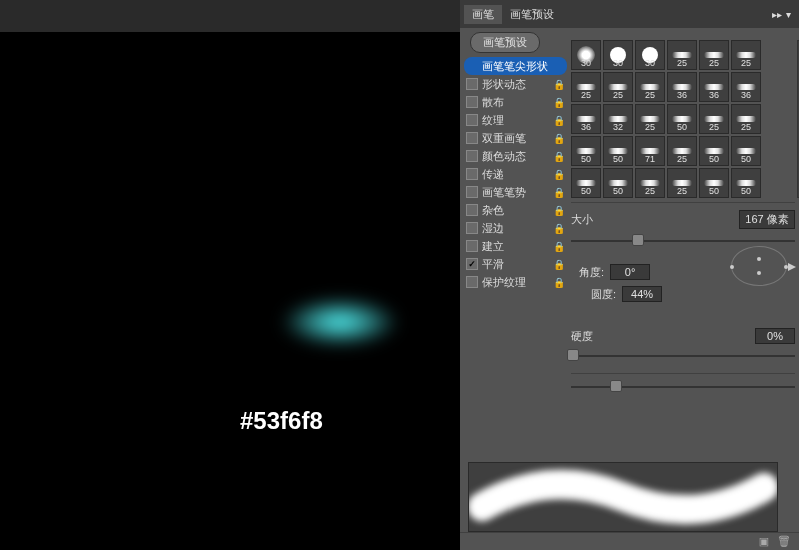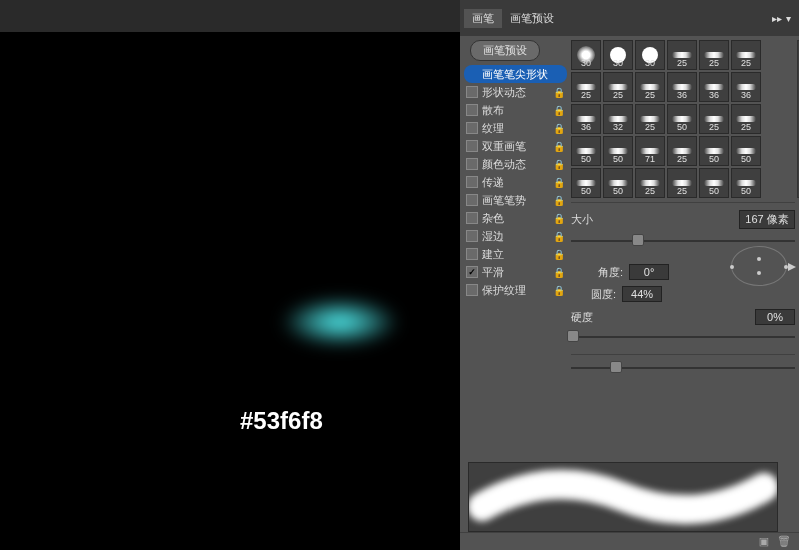--- a/index.html
+++ b/index.html
@@ -2,35 +2,35 @@
 <html><head>
 <meta charset="utf-8">
 <style>
 * { margin: 0; padding: 0; box-sizing: border-box; }
 body { width: 799px; height: 550px; background: #000; font-family: "Microsoft YaHei", sans-serif; overflow: hidden; }
 .canvas-area { position: absolute; left: 0; top: 32px; width: 460px; height: 518px; background: #000; }
 .blob { position: absolute; left: 280px; top: 265px; width: 120px; height: 50px; background: radial-gradient(ellipse, #53f6f8 0%, rgba(83,246,248,0.6) 30%, transparent 70%); border-radius: 50%; filter: blur(8px); }
 .hex-label { position: absolute; left: 240px; top: 375px; color: #fff; font-size: 24px; font-weight: bold; }
 .top-bar { position: absolute; left: 0; top: 0; width: 460px; height: 32px; background: #2a2a2a; }
 .panel { position: absolute; right: 0; top: 0; width: 339px; height: 550px; background: #535353; color: #dcdcdc; font-size: 11px; }
-.panel-tabs { height: 36px; background: #3a3a3a; display: flex; align-items: center; padding: 0 4px; }
+.panel-tabs { height: 28px; background: #3a3a3a; display: flex; align-items: center; padding: 0 4px; }
 .tab { padding: 2px 8px; cursor: pointer; font-size: 11px; }
 .tab.active { background: #535353; }
 .tab-icons { margin-left: auto; display: flex; gap: 4px; padding-right: 4px; }
 .collapse-icon { font-size: 10px; cursor: pointer; }
 .panel-body { display: flex; height: 430px; }
 .options-col { width: 107px; padding: 4px 0 0 4px; }
 .preset-btn { background: #6a6a6a; border: 1px solid #333; border-radius: 10px; padding: 2px 12px; color: #e0e0e0; font-size: 11px; cursor: pointer; margin-bottom: 4px; margin-left: 6px; }
 .opt-row { display: flex; align-items: center; height: 18px; padding: 0 2px; cursor: pointer; }
 .opt-row.selected { background: #1a5fb4; color: #fff; border-radius: 8px; }
 .opt-check { width: 12px; height: 12px; border: 1px solid #888; background: #6a6a6a; margin-right: 4px; display: flex; align-items: center; justify-content: center; font-size: 9px; }
 .opt-check.checked::after { content: "✓"; color: #000; font-weight: bold; }
 .opt-label { flex: 1; }
 .opt-lock { width: 12px; font-size: 10px; color: #aaa; text-align: center; }
-.right-col { flex: 1; padding: 4px 4px 0 4px; display: flex; flex-direction: column; }
+.right-col { flex: 1; padding: 12px 4px 0 4px; display: flex; flex-direction: column; }
 .brush-grid { display: grid; grid-template-columns: repeat(6, 30px); gap: 2px; height: 158px; align-content: start; position: relative; }
 .brush-scrollbar { position: absolute; right: -14px; top: 0; width: 12px; height: 158px; background: #3f3f3f; border: 1px solid #333; }
 .brush-cell { width: 30px; height: 30px; background: #3f3f3f; border: 1px solid #2a2a2a; display: flex; align-items: center; justify-content: center; position: relative; cursor: pointer; }
 .brush-cell .tip { width: 20px; height: 12px; }
 .brush-cell.soft .tip { width: 18px; height: 18px; border-radius: 50%; background: radial-gradient(circle,#fff 30%,transparent 80%); }
 .brush-cell.hard .tip { width: 16px; height: 16px; border-radius: 50%; background: #fff; }
 .brush-cell.flat .tip { width: 20px; height: 6px; background: linear-gradient(90deg,transparent,#ddd 30%,#fff 50%,#ddd 70%,transparent); border-radius: 3px; }
 .brush-lbl { position: absolute; bottom: 1px; font-size: 9px; color: #e0e0e0; }
 .sep { height: 1px; background: #404040; margin: 4px 0; }
 .ctrl-row { display: flex; align-items: center; margin: 3px 0; gap: 6px; }
@@ -275,30 +275,30 @@
         <span class="ctrl-label">大小</span>
         <span style="flex:1"></span>
         <span class="val-box" style="min-width:56px">167 像素</span>
       </div>
       <div class="slider">
         <div class="slider-track"></div>
         <div class="slider-thumb" id="sizeThumb" style="left: 30%;"></div>
       </div>
 
 
-      <div class="ctrl-row" style="margin-left:27px;margin-top:10px">
+      <div class="ctrl-row" style="margin-left:8px;margin-top:10px">
         <span>角度:</span>
         <span class="val-box">0°</span>
       </div>
       <div class="ctrl-row" style="margin-left:20px">
         <span>圆度:</span>
         <span class="val-box">44%</span>
       </div>
 
-      <div class="ctrl-row" style="margin-top:4px">
+      <div class="ctrl-row" style="margin-top:23px">
         <span>硬度</span>
         <span style="flex:1"></span>
         <span class="val-box">0%</span>
       </div>
       <div class="slider">
         <div class="slider-track"></div>
         <div class="slider-thumb" id="hardThumb" style="left: 1%;"></div>
       </div>
 
       <div class="sep"></div>

